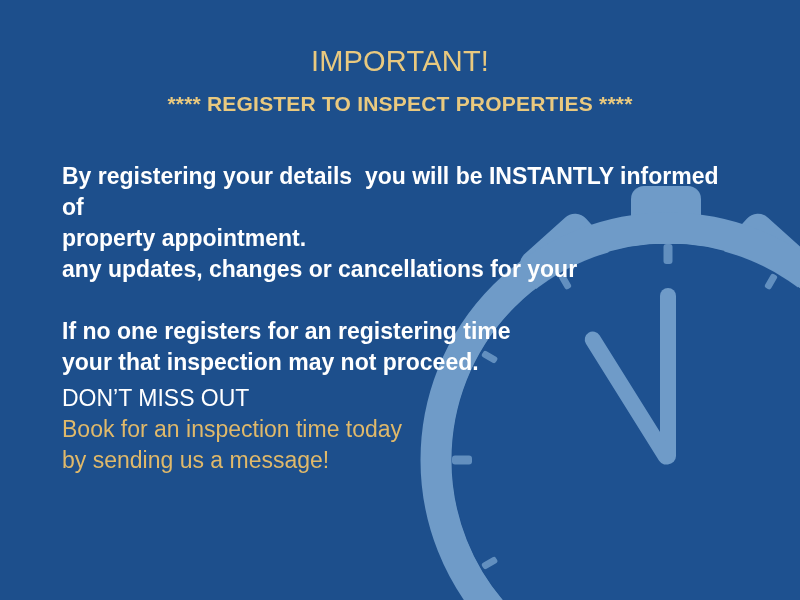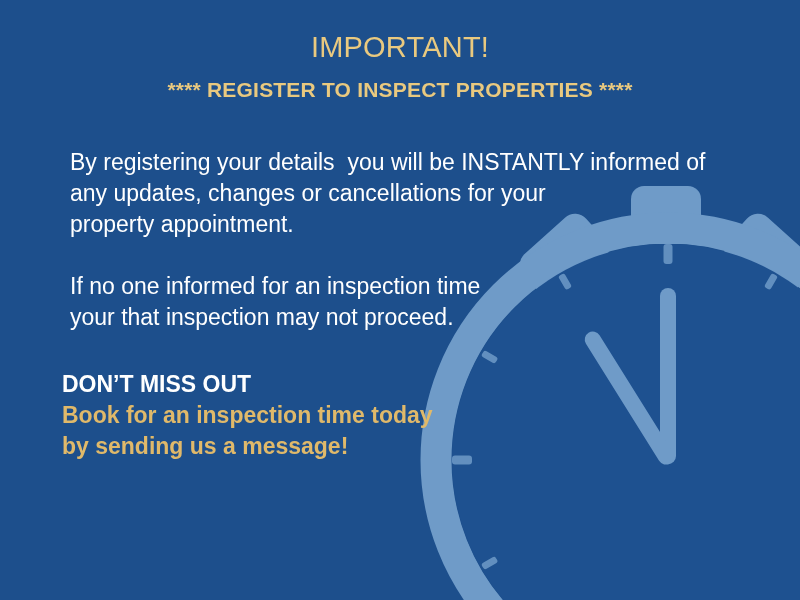--- a/index.html
+++ b/index.html
@@ -23,21 +23,21 @@
     position: absolute;
     left: 0;
     top: 0;
     width: 800px;
     height: 600px;
     pointer-events: none;
   }
   #content {
     position: absolute;
     left: 0;
-    top: 2px;
+    top: 16px;
     width: 800px;
     height: 480px;
     border-radius: 25px;
   }
   .heading-block {
     position: absolute;
     left: 0;
     top: 26px;
     width: 800px;
     text-align: center;
@@ -60,44 +60,43 @@
   .body-block {
     position: absolute;
     left: 62px;
     top: 145px;
     width: 660px;
   }
   .para {
     color: #ffffff;
     font-size: 23px;
     line-height: 31px;
-    font-weight: normal;
+    font-weight: bold;
     white-space: pre-wrap;
-    margin-left: 8px;
   }
   .para-gap {
     height: 31px;
   }
   .cta-block {
     position: absolute;
     left: 62px;
     top: 367px;
     width: 520px;
   }
   .cta-white {
     color: #ffffff;
     font-size: 23px;
     line-height: 31px;
-    font-weight: bold;
+    font-weight: normal;
   }
   .cta-gold {
     color: #e0b96a;
     font-size: 23px;
     line-height: 31px;
-    font-weight: bold;
+    font-weight: normal;
   }
 </style>
 </head>
 <body>
 
 <div id="slide">
 
   <svg id="clock-graphic" viewBox="0 0 800 600" width="800" height="600" xmlns="http://www.w3.org/2000/svg" aria-hidden="true">
     <defs>
       <clipPath id="slide-clip">
@@ -194,24 +193,24 @@
 
   <div id="content">
 
     <div class="heading-block">
       <div class="heading-line1">IMPORTANT!</div>
       <div class="heading-line2">****  REGISTER TO INSPECT PROPERTIES ****</div>
     </div>
 
     <div class="body-block">
       <div class="para">By registering your details  you will be INSTANTLY informed of</div>
+      <div class="para">property appointment.</div>
       <div class="para">any updates, changes or cancellations for your</div>
-      <div class="para">property appointment.</div>
       <div class="para-gap"></div>
-      <div class="para">If no one informed for an inspection time</div>
+      <div class="para">If no one registers for an registering time</div>
       <div class="para">your that inspection may not proceed.</div>
     </div>
 
     <div class="cta-block">
       <div class="cta-white">DON’T MISS OUT</div>
       <div class="cta-gold">Book for an inspection time today</div>
       <div class="cta-gold">by sending us a message!</div>
     </div>
 
   </div>

